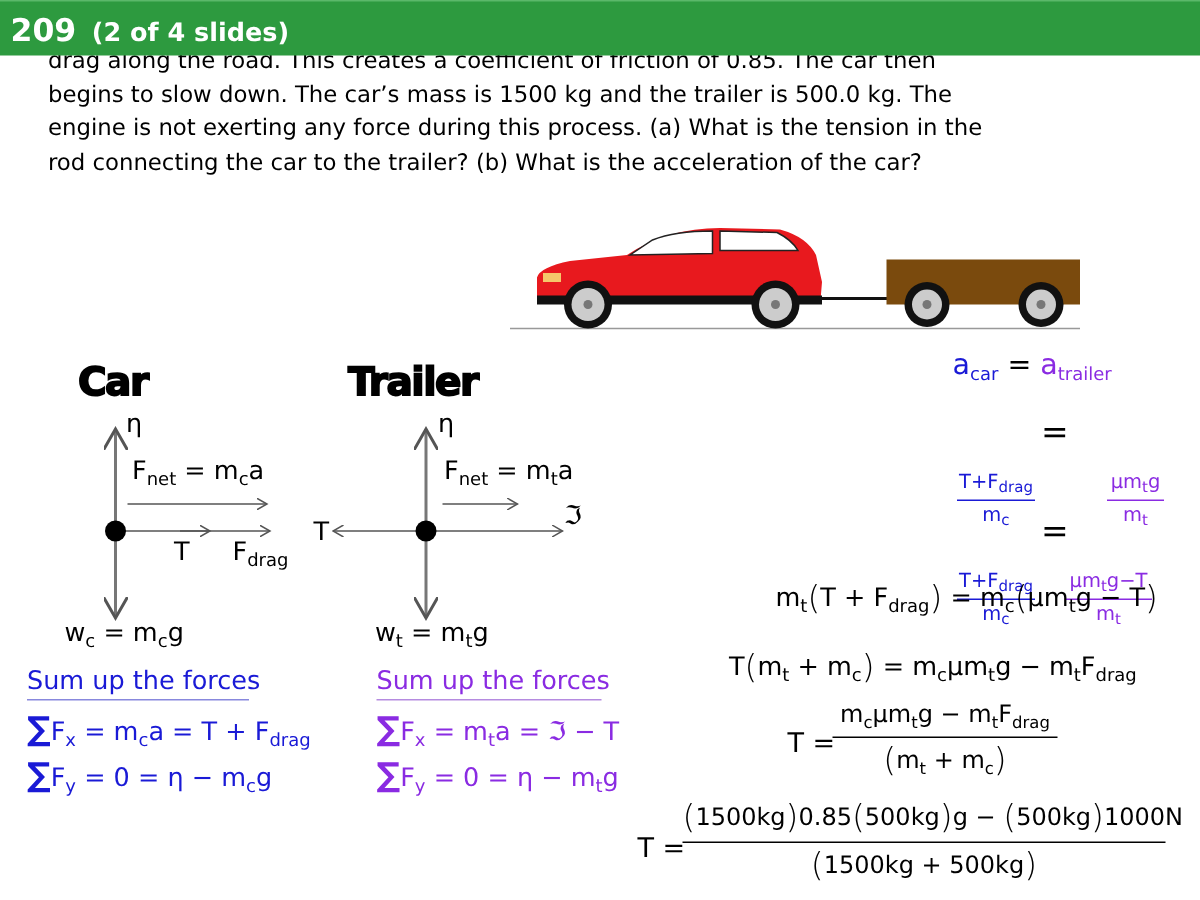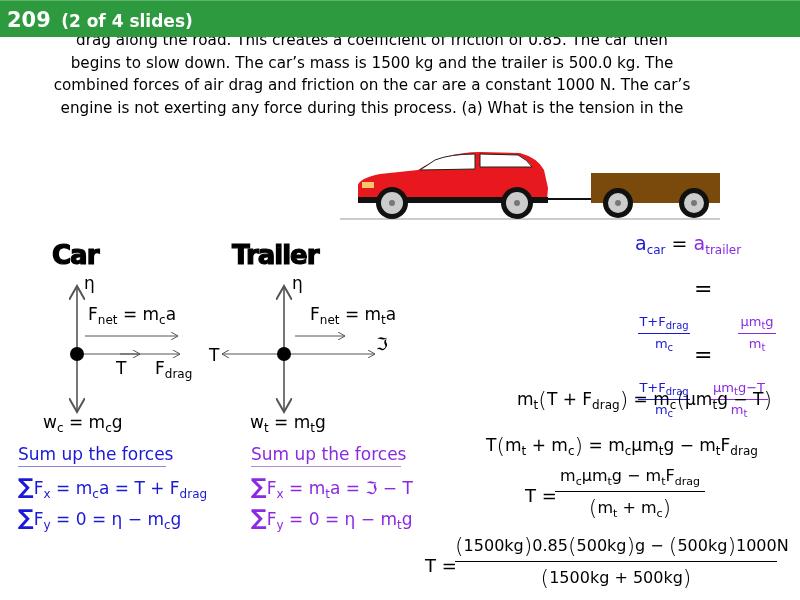--- a/index.html
+++ b/index.html
@@ -1,20 +1,20 @@
 <!DOCTYPE html>
 <html><head>
   <meta charset="utf-8">
   <style>
     html, body { margin:0; padding:0; }
     body { width:800px; height:600px; position:relative; overflow:hidden; background:#ffffff; font-family:"DejaVu Sans", sans-serif; color:#000; }
     .header { position:absolute; left:0; top:0; width:800px; height:36px; background:#2d9a3f; border-top:1px solid #5bb86a; z-index:5; }
     .header .num { position:absolute; left:7px; top:7px; color:#fff; font-weight:bold; font-size:21px; }
     .header .sub { font-size:17px; margin-left:3px; }
-    .problem { position:absolute; left:32px; top:29px; width:680px; font-size:15.2px; line-height:22.6px; color:#000; z-index:1;text-align:center; }
+    .problem { position:absolute; left:32px; top:29px; width:680px; font-size:15.2px; line-height:22.6px; color:#000; z-index:1; }
     .problem div { white-space:nowrap; }
     .scene { position:absolute; left:340px; top:140px; width:440px; height:90px; }
     .title-big { position:absolute; font-family:"DejaVu Sans", sans-serif; font-weight:900; font-size:26px; letter-spacing:-1px; color:#000; -webkit-text-stroke:1.2px #000; }
     .m { position:absolute; font-family:"DejaVu Sans", sans-serif; font-size:17px; white-space:nowrap; }
     .m sub { font-size:12px; vertical-align:-4px; }
     .blue { color:#1a1ad6; }
     .purple { color:#8a2be2; }
     .sumhead { position:absolute; font-size:17px; }
     .sumline { position:absolute; height:1px; }
     .sigma { font-size:22px; font-weight:bold; }
@@ -32,22 +32,22 @@
 </head>
 <body>
 
 <div class="header">
   <div class="num"><span>209</span> <span class="sub">(2 of 4 slides)</span></div>
 </div>
 
 <div class="problem">
   <div>drag along the road. This creates a coefficient of friction of 0.85. The car then</div>
   <div>begins to slow down. The car’s mass is 1500 kg and the trailer is 500.0 kg. The</div>
-  <div>combined forces of air drag and friction on the car are a constant 1000 N. The car’s</div>
   <div>engine is not exerting any force during this process. (a) What is the tension in the</div>
+  <div>rod connecting the car to the trailer? (b) What is the acceleration of the car?</div>
 </div>
 
 <svg class="scene" viewBox="0 0 440 90" width="440" height="90">
   <line x1="0" y1="79" x2="380" y2="79" stroke="#999" stroke-width="1"></line>
 
   <line x1="205" y1="59" x2="252" y2="59" stroke="#111" stroke-width="2"></line>
 
   <rect x="251" y="33" width="129" height="30" fill="#7a4a0d"></rect>
 
   <path d="M18,62 L18,45 Q20,38 40,34 L78,30 Q105,12 140,12 L180,13 Q198,18 204,30 L208,48 L207,60 L198,62 Z" fill="#e8191e"></path>
@@ -103,21 +103,21 @@
   <circle cx="284" cy="84" r="7" fill="#000"></circle>
 </svg>
 
 <div class="m" style="left:84px; top:273px;">η</div>
 <div class="m" style="left:88px; top:304px;"><span>F</span><sub>net</sub><span> = m</span><sub>c</sub><span>a</span></div>
 <div class="m" style="left:116px; top:358px;">T</div>
 <div class="m" style="left:155px; top:358px;"><span>F</span><sub>drag</sub></div>
 <div class="m" style="left:43px; top:412px;"><span>w</span><sub>c</sub><span> = m</span><sub>c</sub><span>g</span></div>
 
 <div class="m" style="left:292px; top:273px;">η</div>
-<div class="m" style="left:296px; top:304px;margin-left:14px;"><span>F</span><sub>net</sub><span> = m</span><sub>t</sub><span>a</span></div>
+<div class="m" style="left:296px; top:304px;"><span>F</span><sub>net</sub><span> = m</span><sub>t</sub><span>a</span></div>
 <div class="m" style="left:209px; top:345px;">T</div>
 <div class="m" style="left:376px; top:334px;">ℑ</div>
 <div class="m" style="left:250px; top:412px;"><span>w</span><sub>t</sub><span> = m</span><sub>t</sub><span>g</span></div>
 
 <div class="sumhead blue" style="left:18px; top:444px;">Sum up the forces</div>
 <div class="sumline" style="left:18px; top:466px; width:148px; background:#8888dd;"></div>
 <div class="m blue" style="left:18px; top:474px;"><span class="sigma">∑</span><span>F</span><sub>x</sub><span> = m</span><sub>c</sub><span>a = T + F</span><sub>drag</sub></div>
 <div class="m blue" style="left:18px; top:505px;"><span class="sigma">∑</span><span>F</span><sub>y</sub><span> = 0 = η − m</span><sub>c</sub><span>g</span></div>
 
 <div class="sumhead purple" style="left:251px; top:444px;">Sum up the forces</div>

